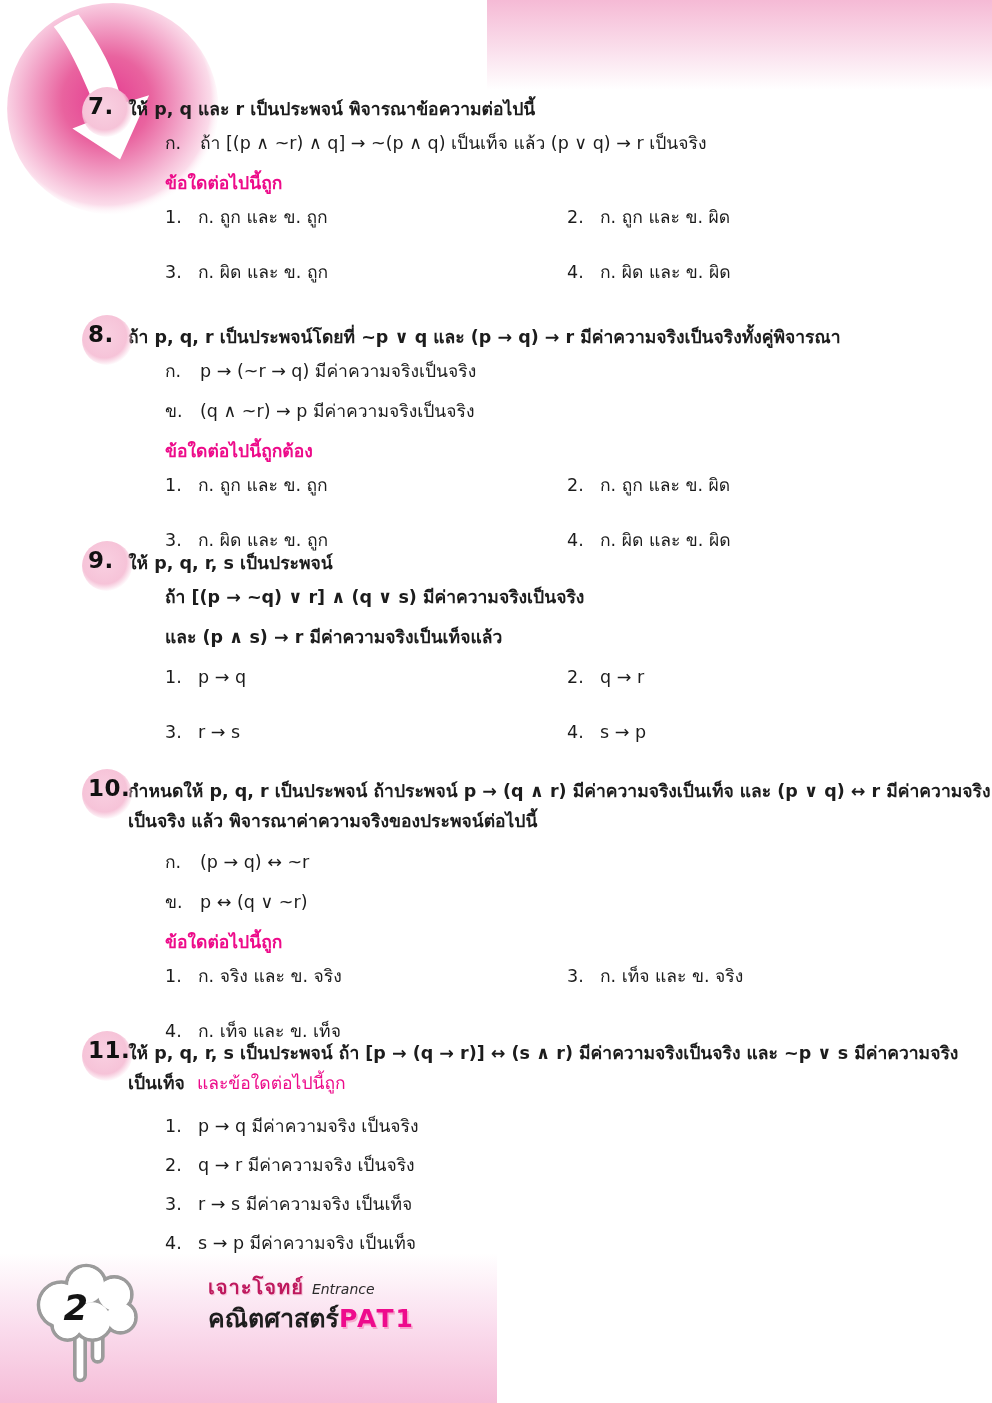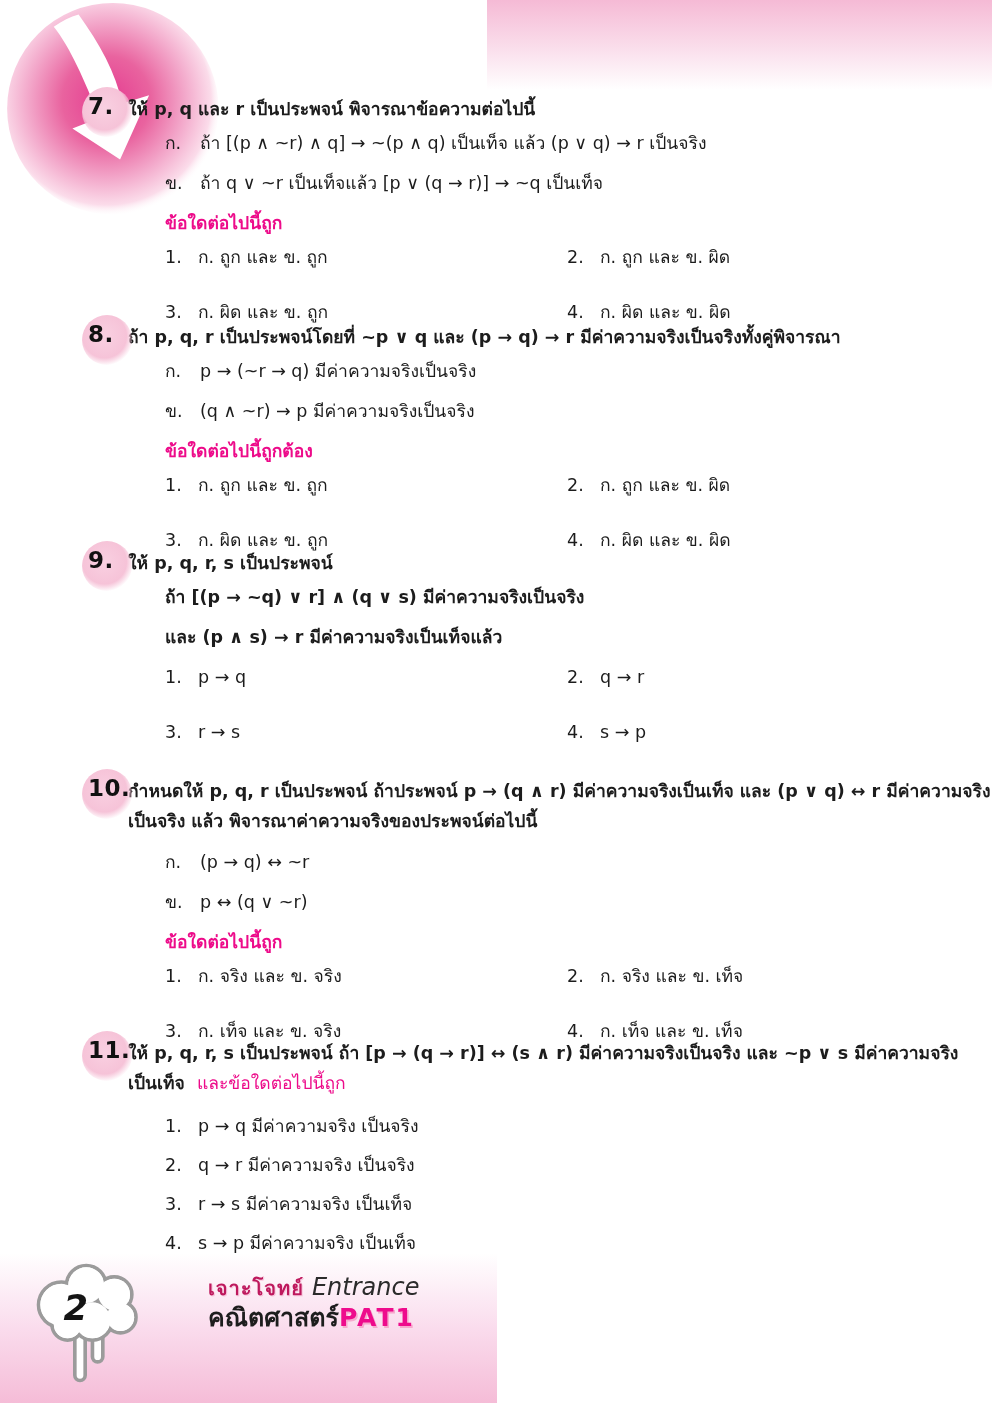--- a/index.html
+++ b/index.html
@@ -52,21 +52,21 @@
   .opts-list .opt{margin-bottom:12px;}
 
   
   .cloud-wrap{position:absolute;left:24px;top:1258px;width:140px;height:130px;}
   .brand{position:absolute;left:208px;top:1272px;line-height:30px;}
   .brand-line1{font-size:20px;}
   .brand-series{
     color:#be185d;font-weight:bold;letter-spacing:1px;
     text-shadow:0 0 1px #fff,1px 1px 0 #f9c3dc;
   }
-  .brand-entrance{color:#2b2b2b;font-size:24px;margin-left:8px;font-style:italic;}
+  .brand-entrance{color:#2b2b2b;font-size:14px;margin-left:8px;font-style:italic;}
   .brand-line2{font-size:25px;font-weight:bold;}
   .brand-subject{color:#1d1d1d;}
   .brand-pat{
     color:#ee0b8c;margin-left:0;letter-spacing:2px;
     text-shadow:1.5px 1.5px 0 #f7a8cd;
   }
 </style>
 </head>
 <body>
 
@@ -93,23 +93,20 @@
 
   <div class="question" style="top:96px">
     <div class="qhead">
       <span class="qbadge"></span>
       <span class="qnum">7.</span>
       <div class="qstem">ให้ p, q และ r เป็นประพจน์ พิจารณาข้อความต่อไปนี้</div>
     </div>
     <div class="qrow item">
       <span class="ilabel">ก.</span><span>ถ้า [(p ∧ ~r) ∧ q] → ~(p ∧ q) เป็นเท็จ แล้ว (p ∨ q) → r เป็นจริง</span>
     </div>
-    <div class="qrow item">
-      <span class="ilabel">ข.</span><span>ถ้า q ∨ ~r เป็นเท็จแล้ว [p ∨ (q → r)] → ~q เป็นเท็จ</span>
-    </div>
     <div class="qrow highlight">ข้อใดต่อไปนี้ถูก</div>
     <div class="opts-grid">
       <div class="opt"><span class="onum">1.</span><span>ก. ถูก และ ข. ถูก</span></div>
       <div class="opt"><span class="onum">2.</span><span>ก. ถูก และ ข. ผิด</span></div>
       <div class="opt"><span class="onum">3.</span><span>ก. ผิด และ ข. ถูก</span></div>
       <div class="opt"><span class="onum">4.</span><span>ก. ผิด และ ข. ผิด</span></div>
     </div>
   </div>
 
   <div class="question" style="top:324px">
@@ -162,21 +159,20 @@
     <div class="qstem cont" style="margin-bottom:14px;">เป็นจริง แล้ว พิจารณาค่าความจริงของประพจน์ต่อไปนี้</div>
     <div class="qrow item">
       <span class="ilabel">ก.</span><span>(p → q) ↔ ~r</span>
     </div>
     <div class="qrow item">
       <span class="ilabel">ข.</span><span>p ↔ (q ∨ ~r)</span>
     </div>
     <div class="qrow highlight">ข้อใดต่อไปนี้ถูก</div>
     <div class="opts-grid">
       <div class="opt"><span class="onum">1.</span><span>ก. จริง และ ข. จริง</span></div>
-      <div class="opt"><span class="onum">2.</span><span>ก. จริง และ ข. เท็จ</span></div>
       <div class="opt"><span class="onum">3.</span><span>ก. เท็จ และ ข. จริง</span></div>
       <div class="opt"><span class="onum">4.</span><span>ก. เท็จ และ ข. เท็จ</span></div>
     </div>
   </div>
 
   <div class="question" style="top:1040px">
     <div class="qhead">
       <span class="qbadge"></span>
       <span class="qnum">11.</span>
       <div class="qstem">ให้ p, q, r, s เป็นประพจน์ ถ้า [p → (q → r)] ↔ (s ∧ r) มีค่าความจริงเป็นจริง และ ~p ∨ s มีค่าความจริง</div>

